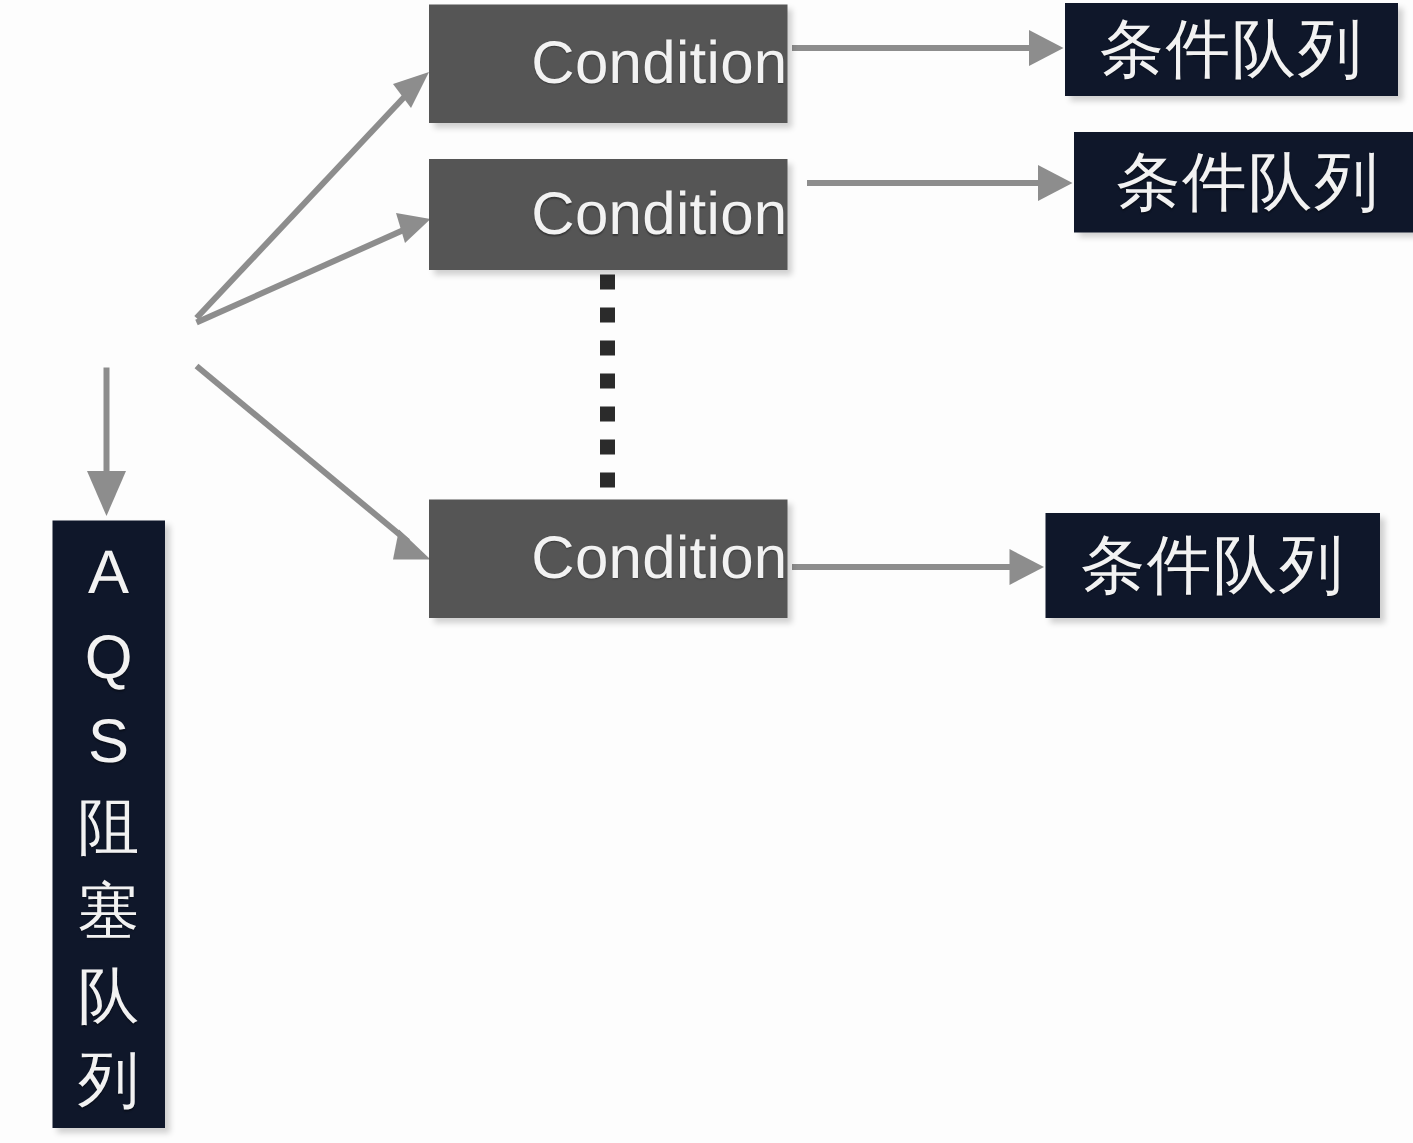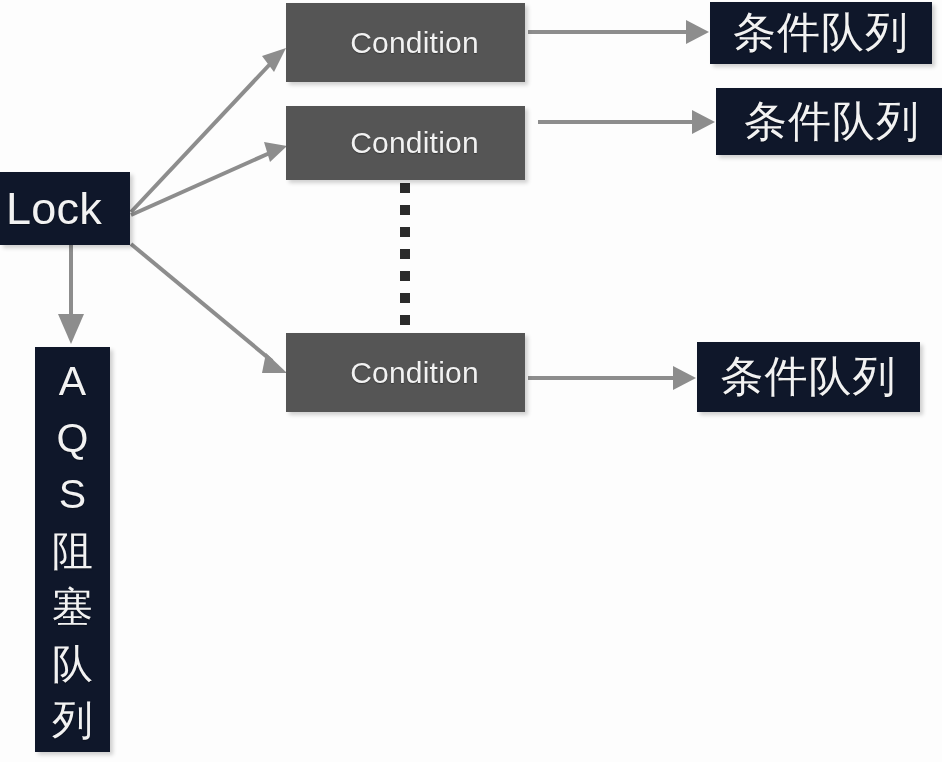--- a/index.html
+++ b/index.html
@@ -35,22 +35,22 @@
     left: 0px;   top: 172px;
     width: 130px; height: 73px;
     padding-left: 6px;
     font-size: 45px;
     justify-content: flex-start;
   }
 
   
   .cond {
     padding-left: 18px;
-    font-size: 30px;
-    justify-content: center;
+    font-size: 40px;
+    justify-content: flex-end;
   }
   #cond-1 { left: 286px; top: 3px;   width: 239px; height: 79px; }
   #cond-2 { left: 286px; top: 106px; width: 239px; height: 74px; }
   #cond-3 { left: 286px; top: 333px; width: 239px; height: 79px; }
 
   
   .cq {
     font-size: 43px;
     justify-content: center;
     letter-spacing: 1px;
@@ -137,23 +137,20 @@
       <rect class="dot" x="400" y="205" width="10" height="10"></rect>
       <rect class="dot" x="400" y="227" width="10" height="10"></rect>
       <rect class="dot" x="400" y="249" width="10" height="10"></rect>
       <rect class="dot" x="400" y="271" width="10" height="10"></rect>
       <rect class="dot" x="400" y="293" width="10" height="10"></rect>
       <rect class="dot" x="400" y="315" width="10" height="10"></rect>
       <rect class="dot" x="400" y="336" width="10" height="10"></rect>
     </g>
   </svg>
 
-  <div id="lock" class="node node-mid">
-    <span>Lock</span>
-  </div>
 
   <div id="cond-1" class="node node-dark cond">
     <span>Condition</span>
   </div>
 
   <div id="cond-2" class="node node-dark cond">
     <span>Condition</span>
   </div>
 
   <div id="cond-3" class="node node-dark cond">

